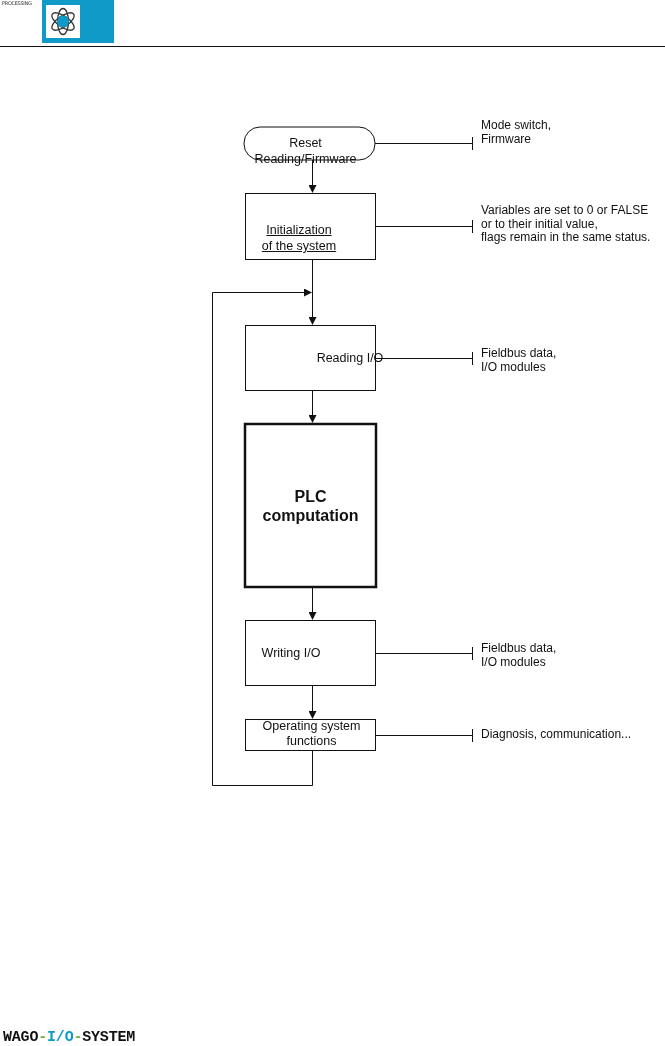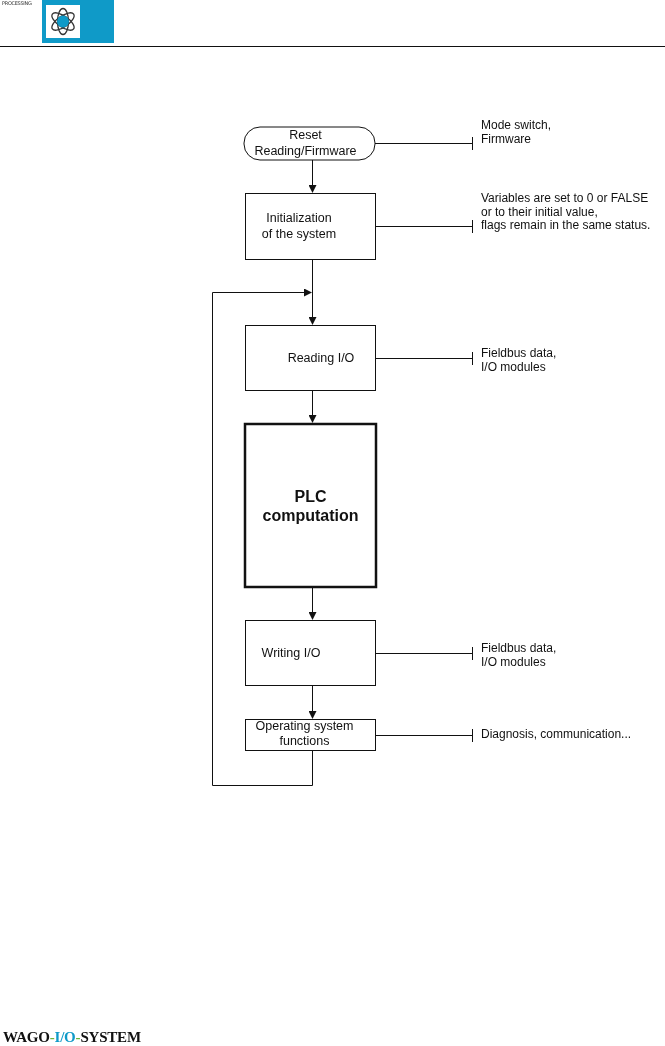--- a/index.html
+++ b/index.html
@@ -8,21 +8,21 @@
   .header-noise { position:absolute; left:2px; top:0px; font-size:5px; color:#333;
                   letter-spacing:-0.3px; font-family:"DejaVu Sans", sans-serif; }
   .logo-box { position:absolute; left:42px; top:0; width:72px; height:43px; background:#0f9ac8; }
   .logo-inner { position:absolute; left:4px; top:5px; width:34px; height:33px; background:#ffffff; }
   .header-rule { position:absolute; left:0; top:46px; width:665px; height:1px; background:#111; }
   svg.flow { position:absolute; left:0; top:0; }
   .box-text { position:absolute; text-align:center; font-size:12.5px; line-height:16px; color:#111; }
   .box-text.bold { font-weight:bold; font-size:16px; line-height:19px; }
   .note { position:absolute; left:481px; font-size:12px; line-height:13.5px; color:#111; white-space:nowrap; }
   .footer-logo { position:absolute; left:3px; top:1029px; font-weight:bold; font-size:15px;
-                 letter-spacing:-0.2px; color:#111; font-family:Liberation Serif, serif; }
+                 letter-spacing:-0.2px; color:#111; font-family:Liberation Mono, monospace; }
   .footer-logo .accent { color:#6bb43a; }
   .footer-logo .accent2 { color:#0f9ac8; }
 </style>
 </head>
 <body>
 
 <div class="header-noise">PROCESSING</div>
 <div class="logo-box">
   <div class="logo-inner">
     <svg width="34" height="33" viewBox="0 0 34 33">
@@ -63,48 +63,48 @@
   <line x1="376" y1="226.5" x2="472" y2="226.5" stroke="#111" stroke-width="1"></line>
   <line x1="472.5" y1="220" x2="472.5" y2="233" stroke="#111" stroke-width="1"></line>
   <line x1="376" y1="358.5" x2="472" y2="358.5" stroke="#111" stroke-width="1"></line>
   <line x1="472.5" y1="352" x2="472.5" y2="365" stroke="#111" stroke-width="1"></line>
   <line x1="376" y1="653.5" x2="472" y2="653.5" stroke="#111" stroke-width="1"></line>
   <line x1="472.5" y1="647" x2="472.5" y2="660" stroke="#111" stroke-width="1"></line>
   <line x1="376" y1="735.5" x2="472" y2="735.5" stroke="#111" stroke-width="1"></line>
   <line x1="472.5" y1="729" x2="472.5" y2="742" stroke="#111" stroke-width="1"></line>
 </svg>
 
-<div class="box-text" style="left:244px; top:127px; width:123px;">
+<div class="box-text" style="left:244px; top:135px; width:123px;">
   <div>Reset</div>
   <div>Reading/Firmware</div>
 </div>
-<div class="box-text" style="left:245px; top:210px; width:108px;">
+<div class="box-text" style="left:245px; top:222px; width:108px;text-decoration:underline;">
   <div>Initialization</div>
   <div>of the system</div>
 </div>
-<div class="box-text" style="left:245px; top:350px; width:152px;">
+<div class="box-text" style="left:245px; top:350px; width:152px;padding-left:29px;">
   <div>Reading I/O</div>
 </div>
 <div class="box-text bold" style="left:245px; top:487px; width:131px;">
   <div>PLC</div>
   <div>computation</div>
 </div>
 <div class="box-text" style="left:228px; top:645px; width:126px;">
   <div>Writing I/O</div>
 </div>
-<div class="box-text" style="left:239px; top:719px; width:131px; line-height:15px;">
+<div class="box-text" style="left:246px; top:719px; width:131px; line-height:15px;">
   <div>Operating system</div>
   <div>functions</div>
 </div>
 
 <div class="note" style="top:119px;">
   <div>Mode switch,</div>
   <div>Firmware</div>
 </div>
-<div class="note" style="top:192px;">
+<div class="note" style="top:204px;">
   <div>Variables are set to 0 or FALSE</div>
   <div>or to their initial value,</div>
   <div>flags remain in the same status.</div>
 </div>
 <div class="note" style="top:347px;">
   <div>Fieldbus data,</div>
   <div>I/O modules</div>
 </div>
 <div class="note" style="top:642px;">
   <div>Fieldbus data,</div>

